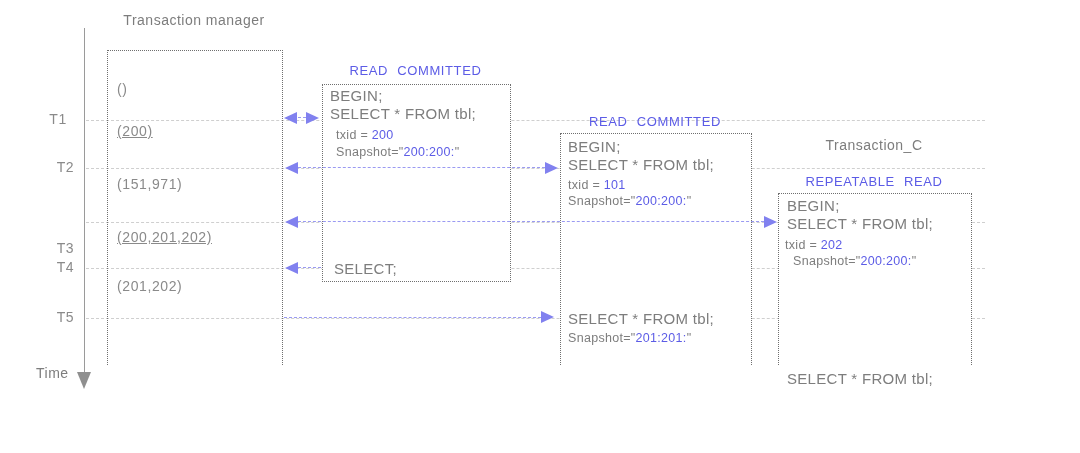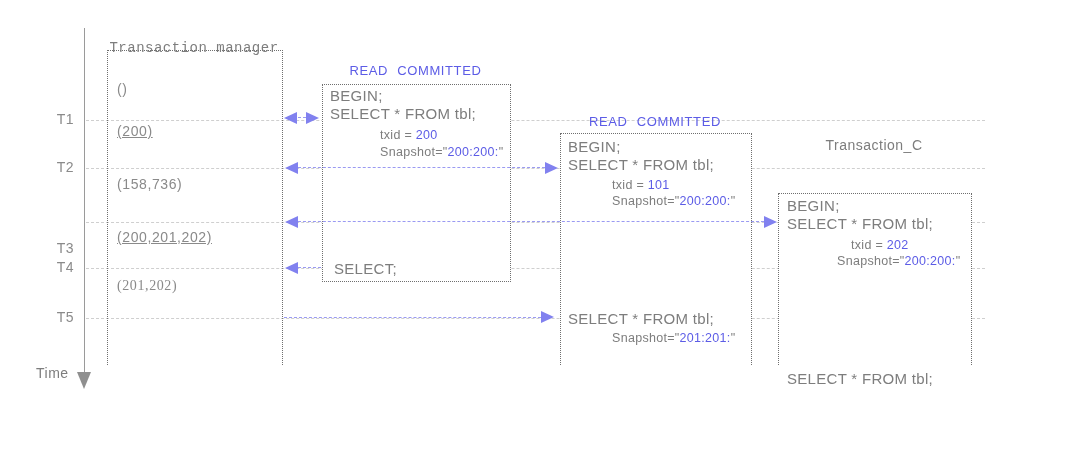--- a/index.html
+++ b/index.html
@@ -16,21 +16,21 @@
   .tick{left:42px;width:32px;text-align:right;font-size:14px;color:#8a8a8a;letter-spacing:.5px;}
   
   .grid{left:86px;width:899px;height:0;border-top:1px dashed #cfcfcf;}
   
   .box{border:1px dotted #6f6f6f;background:#ffffff;z-index:2;}
   .box.open{border-bottom:none;}
   .box.clear{background:transparent;z-index:1;}
   .box-title{font-size:14px;letter-spacing:.5px;text-align:center;color:#7d7d7d;z-index:2;}
   .iso{font-size:13px;letter-spacing:.6px;word-spacing:5px;text-align:center;color:#5c5ce6;z-index:2;}
   .code{font-size:15px;letter-spacing:.3px;color:#7d7d7d;white-space:nowrap;}
-  .code-sm{font-size:12.5px;letter-spacing:.3px;color:#7d7d7d;white-space:nowrap;margin-left:44px;}
+  .code-sm{font-size:12.5px;letter-spacing:.3px;color:#7d7d7d;white-space:nowrap;}
   .blue{color:#5c5ce6;}
   .state{font-size:14px;letter-spacing:.6px;color:#8a8a8a;z-index:2;white-space:nowrap;}
   .aline{height:0;border-top:1px dashed #9a9af2;z-index:5;}
   .ah-left{width:0;height:0;border-top:6px solid transparent;border-bottom:6px solid transparent;
     border-right:13px solid #8181ef;z-index:6;}
   .ah-right{width:0;height:0;border-top:6px solid transparent;border-bottom:6px solid transparent;
     border-left:13px solid #8181ef;z-index:6;}
 </style>
 </head>
 <body>
@@ -39,33 +39,33 @@
 
   <div class="abs grid" style="top:120px;"></div>
   <div class="abs grid" style="top:168px;"></div>
   <div class="abs grid" style="top:222px;"></div>
   <div class="abs grid" style="top:268px;"></div>
   <div class="abs grid" style="top:318px;"></div>
 
   <div class="abs axis-line"></div>
   <div class="abs axis-head"></div>
   <div class="abs time-label">Time</div>
-  <div class="abs tick" style="top:111px;">T1</div>
+  <div class="abs tick" style="top:111px;text-align:center;">T1</div>
   <div class="abs tick" style="top:159px;">T2</div>
   <div class="abs tick" style="top:213px;margin-top:27px;">T3</div>
   <div class="abs tick" style="top:259px;">T4</div>
   <div class="abs tick" style="top:309px;">T5</div>
 
-  <div class="abs box-title" style="left:95px;top:40px;width:198px;font-family:Liberation Mono, monospace;">Transaction manager</div>
+  <div class="abs box-title" style="left:95px;top:12px;width:198px;">Transaction manager</div>
   <div class="abs box clear open" style="left:107px;top:50px;width:174px;height:314px;"></div>
   <div class="abs state" style="left:117px;top:81px;">()</div>
   <div class="abs state" style="left:117px;top:123px;text-decoration:underline;">(200)</div>
-  <div class="abs state" style="left:117px;top:176px;">(158,736)</div>
+  <div class="abs state" style="left:117px;top:176px;">(151,971)</div>
   <div class="abs state" style="left:117px;top:229px;text-decoration:underline;">(200,201,202)</div>
-  <div class="abs state" style="left:117px;top:278px;font-family:Liberation Serif, serif;">(201,202)</div>
+  <div class="abs state" style="left:117px;top:278px;">(201,202)</div>
 
   <div class="abs iso" style="left:322px;top:63px;width:187px;">READ COMMITTED</div>
   <div class="abs box" style="left:322px;top:84px;width:187px;height:196px;">
     <div class="abs code" style="left:7px;top:2px;">BEGIN;</div>
     <div class="abs code" style="left:7px;top:20px;">SELECT * FROM tbl;</div>
     <div class="abs code-sm" style="left:13px;top:43px;"><span>txid = </span><span class="blue">200</span></div>
     <div class="abs code-sm" style="left:13px;top:60px;"><span>Snapshot="</span><span class="blue">200:200:</span><span>"</span></div>
     <div class="abs code" style="left:11px;top:175px;">SELECT;</div>
   </div>
 
@@ -73,24 +73,25 @@
   <div class="abs box open" style="left:560px;top:133px;width:190px;height:231px;">
     <div class="abs code" style="left:7px;top:4px;">BEGIN;</div>
     <div class="abs code" style="left:7px;top:22px;">SELECT * FROM tbl;</div>
     <div class="abs code-sm" style="left:7px;top:44px;"><span>txid = </span><span class="blue">101</span></div>
     <div class="abs code-sm" style="left:7px;top:60px;"><span>Snapshot="</span><span class="blue">200:200:</span><span>"</span></div>
     <div class="abs code" style="left:7px;top:176px;">SELECT * FROM tbl;</div>
     <div class="abs code-sm" style="left:7px;top:197px;"><span>Snapshot="</span><span class="blue">201:201:</span><span>"</span></div>
   </div>
 
   <div class="abs box-title" style="left:778px;top:137px;width:192px;">Transaction_C</div>
+  <div class="abs iso" style="left:778px;top:174px;width:192px;">REPEATABLE READ</div>
   <div class="abs box open" style="left:778px;top:193px;width:192px;height:171px;">
     <div class="abs code" style="left:8px;top:3px;">BEGIN;</div>
     <div class="abs code" style="left:8px;top:21px;">SELECT * FROM tbl;</div>
-    <div class="abs code-sm" style="left:28px;top:44px;"><span>txid = </span><span class="blue">202</span></div>
+    <div class="abs code-sm" style="left:6px;top:44px;"><span>txid = </span><span class="blue">202</span></div>
     <div class="abs code-sm" style="left:14px;top:60px;"><span>Snapshot="</span><span class="blue">200:200:</span><span>"</span></div>
     <div class="abs code" style="left:8px;top:176px;">SELECT * FROM tbl;</div>
   </div>
 
   <div class="abs ah-left" style="left:284px;top:112px;"></div>
   <div class="abs aline" style="left:298px;top:117px;width:8px;"></div>
   <div class="abs ah-right" style="left:306px;top:112px;"></div>
 
   <div class="abs ah-left" style="left:285px;top:162px;"></div>
   <div class="abs aline" style="left:298px;top:167px;width:247px;"></div>

